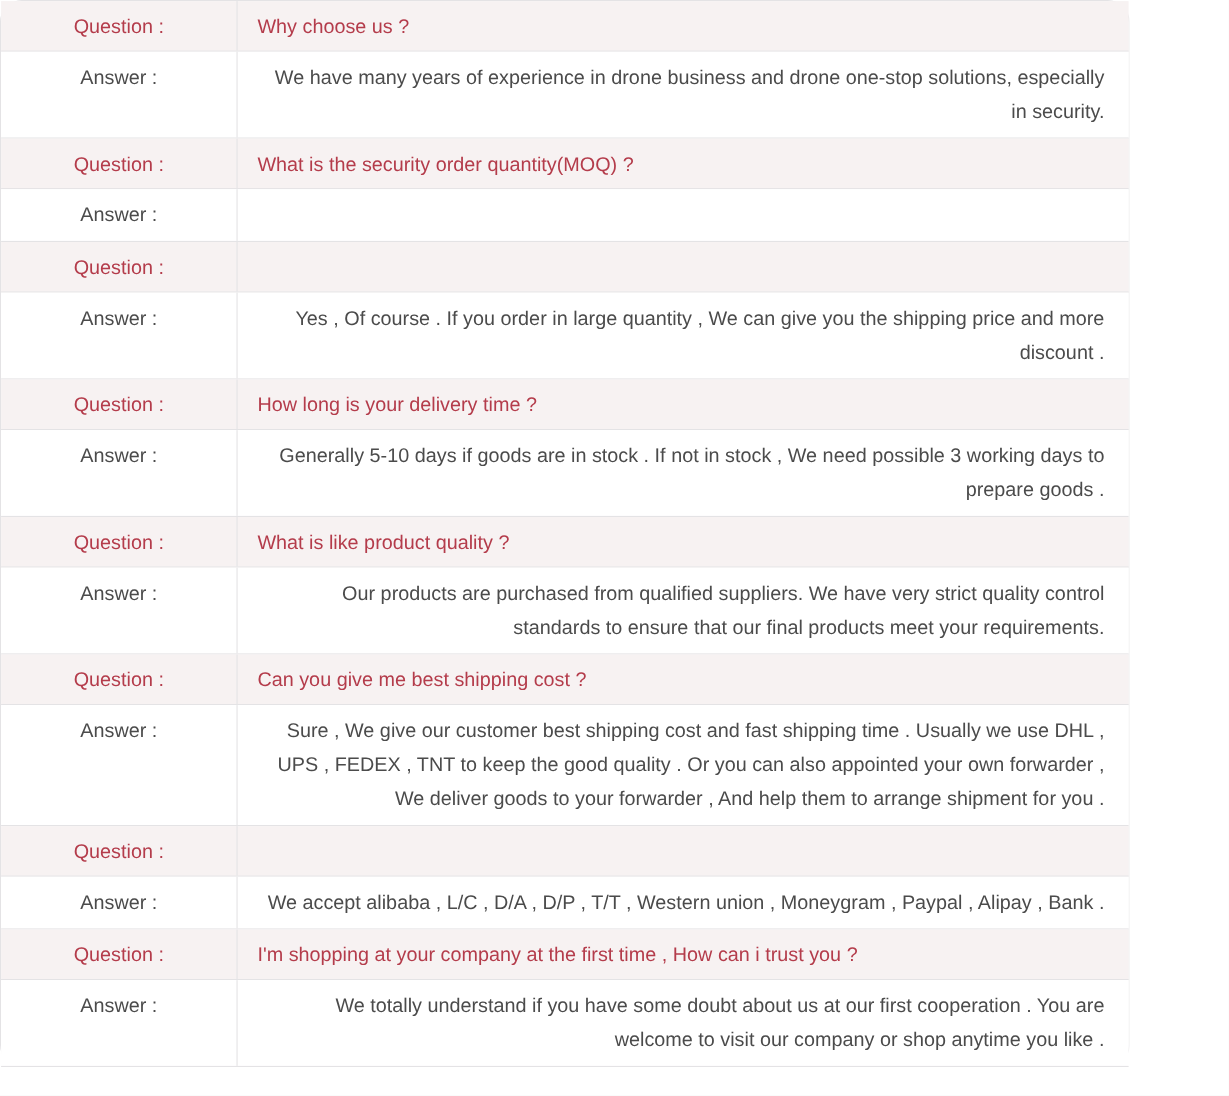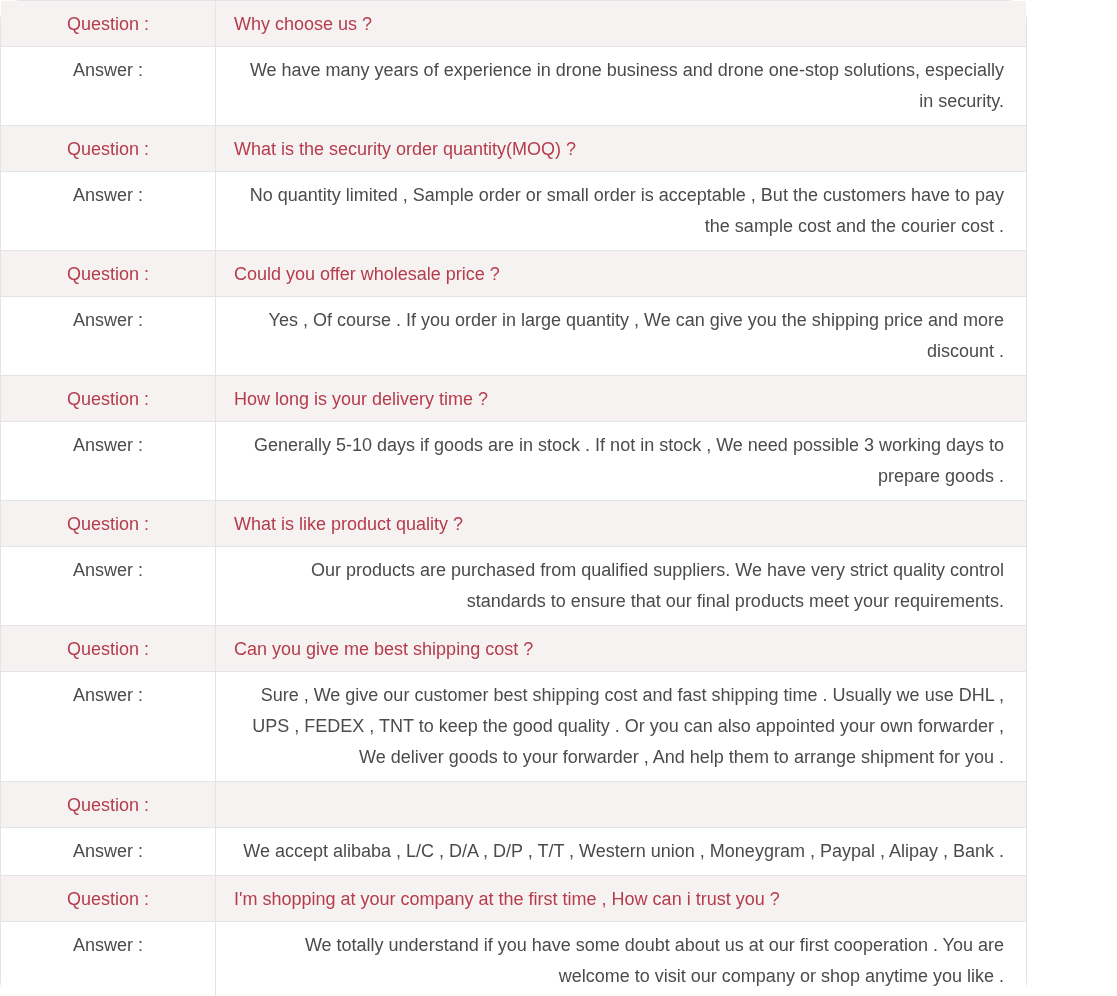--- a/index.html
+++ b/index.html
@@ -103,31 +103,25 @@
       <span>Question :</span>
     </div>
     <div class="content-cell">
       <span>What is the security order quantity(MOQ) ?</span>
     </div>
   </div>
   <div class="row a-row">
     <div class="label-cell">
       <span>Answer :</span>
     </div>
-    <div class="content-cell">
-      <span>No quantity limited , Sample order or small order is acceptable , But the customers have to pay the sample cost and the courier cost .</span>
-    </div>
-  </div>
-
-  <div class="row q-row">
-    <div class="label-cell">
-      <span>Question :</span>
-    </div>
-    <div class="content-cell">
-      <span>Could you offer wholesale price ?</span>
+  </div>
+
+  <div class="row q-row">
+    <div class="label-cell">
+      <span>Question :</span>
     </div>
   </div>
   <div class="row a-row">
     <div class="label-cell">
       <span>Answer :</span>
     </div>
     <div class="content-cell">
       <span>Yes , Of course . If you order in large quantity , We can give you the shipping price and more discount .</span>
     </div>
   </div>

